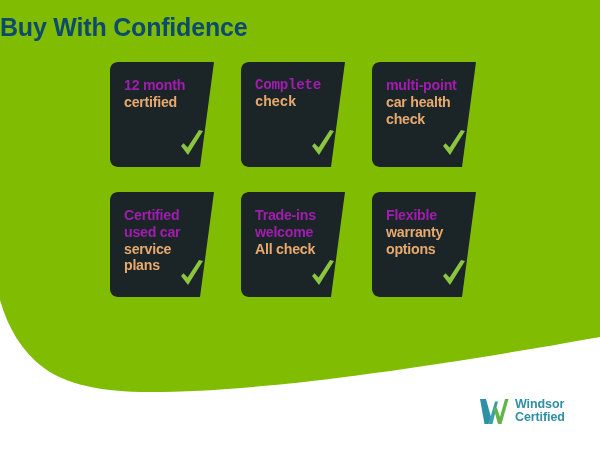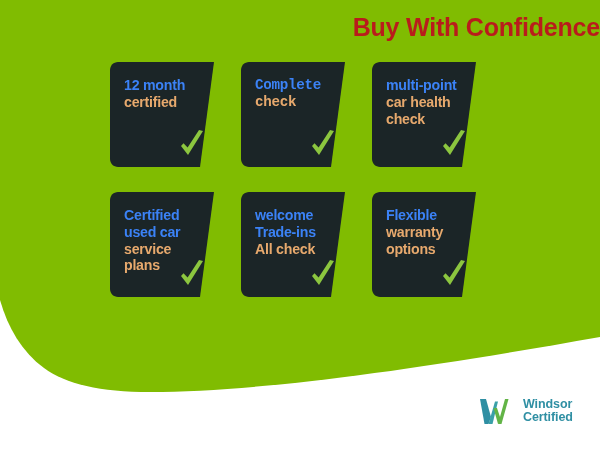--- a/index.html
+++ b/index.html
@@ -35,22 +35,22 @@
     left: 0; top: 0;
     width: 600px;
     height: 450px;
   }
 
   #page-title {
     position: absolute;
     left: 0;
     top: 13px;
     width: 600px;
-    text-align: right;
-    color: #b91c1c;
+    text-align: left;
+    color: #0c4a6e;
     font-size: 25px;
     font-weight: bold;
     letter-spacing: -0.2px;
   }
 
   .card {
     position: absolute;
     width: 112px;
     height: 105px;
   }
@@ -63,21 +63,21 @@
   .card-text {
     position: absolute;
     left: 14px;
     top: 15px;
     width: 92px;
     font-size: 14.2px;
     font-weight: bold;
     line-height: 16.8px;
     letter-spacing: -0.25px;
   }
-  .line-white { color: #3b82f6; display: block; }
+  .line-white { color: #a21caf; display: block; }
   .line-accent { color: #e7a96d; display: block; }
 
   .check {
     position: absolute;
     right: 17px;
     bottom: 7px;
     width: 26px;
     height: 30px;
   }
 
@@ -88,21 +88,21 @@
   #card-3 { left: 110px; top: 192px; }
   #card-4 { left: 241px; top: 192px; }
   #card-5 { left: 372px; top: 192px; }
 
   #logo {
     position: absolute;
     left: 479px;
     top: 398px;
     display: flex;
     align-items: center;
-    gap: 14px;
+    gap: 6px;
   }
   #logo-mark { width: 30px; height: 26px; flex: none; }
   #logo-text {
     font-size: 12.5px;
     font-weight: bold;
     line-height: 13px;
     color: #2f8fa3;
     letter-spacing: -0.1px;
   }
   #logo-text span { display: block; }
@@ -174,22 +174,22 @@
       <svg class="check" viewBox="0 0 26 30">
         <path d="M2,16 L9,25 L24,1 L20,0 L8.6,17.5 L4.5,13.2 Z" fill="#8cc63f"></path>
       </svg>
     </div>
 
     <div class="card" id="card-4">
       <svg class="card-shape" viewBox="0 0 112 105" preserveAspectRatio="none">
         <path d="M8,0 L104,0 L90,105 L8,105 C3.6,105 0,101.4 0,97 L0,8 C0,3.6 3.6,0 8,0 Z" fill="#1b2527"></path>
       </svg>
       <div class="card-text">
+        <span class="line-white">Trade-ins</span>
         <span class="line-white">welcome</span>
-        <span class="line-white">Trade-ins</span>
         <span class="line-accent">All check</span>
       </div>
       <svg class="check" viewBox="0 0 26 30">
         <path d="M2,16 L9,25 L24,1 L20,0 L8.6,17.5 L4.5,13.2 Z" fill="#8cc63f"></path>
       </svg>
     </div>
 
     <div class="card" id="card-5">
       <svg class="card-shape" viewBox="0 0 112 105" preserveAspectRatio="none">
         <path d="M8,0 L104,0 L90,105 L8,105 C3.6,105 0,101.4 0,97 L0,8 C0,3.6 3.6,0 8,0 Z" fill="#1b2527"></path>

